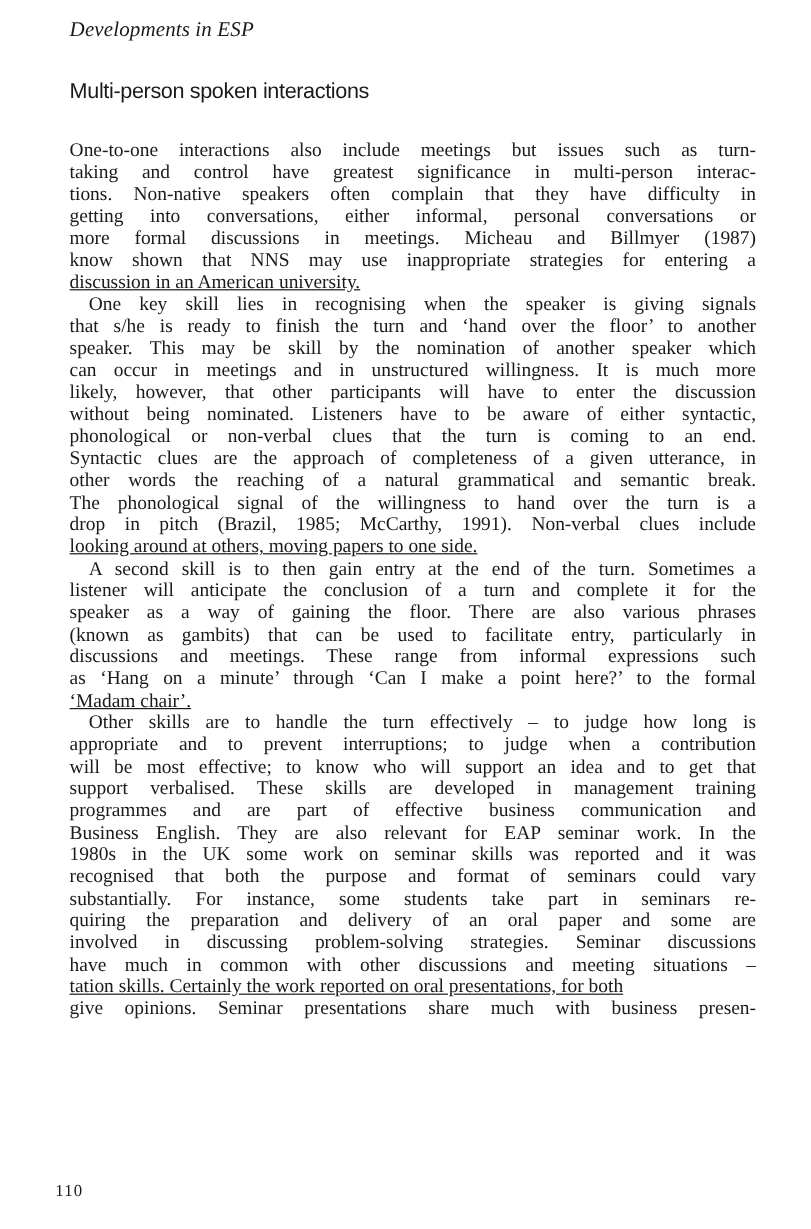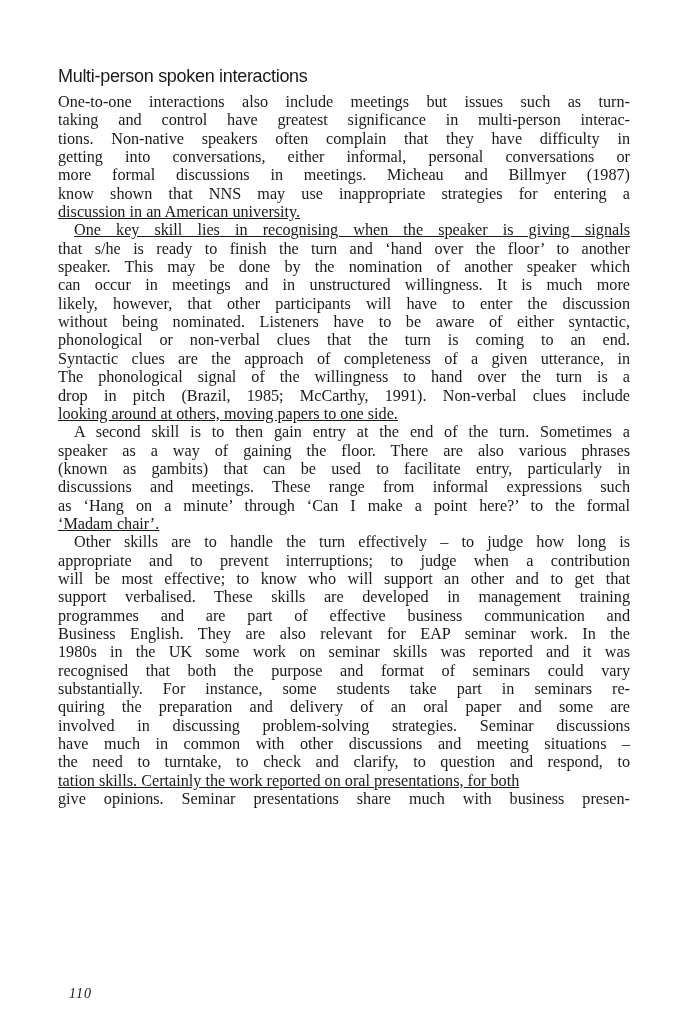--- a/index.html
+++ b/index.html
@@ -9,85 +9,87 @@
     position: absolute; left: 58px; top: 14px;
     font-family: "Liberation Serif", "DejaVu Serif", serif;
     font-style: italic; font-size: 17.5px; letter-spacing: 0.1px;
   }
   .section-heading {
     position: absolute; left: 58px; top: 66px;
     font-family: "Liberation Sans", "DejaVu Sans", sans-serif;
     font-size: 18px; letter-spacing: -0.3px;
   }
   .body-text {
-    position: absolute; left: 58px; top: 93px; width: 572px;
+    position: absolute; left: 58px; top: 116px; width: 572px;
     font-family: "Liberation Serif", "DejaVu Serif", serif;
     font-size: 16.2px; line-height: 18.35px;
     text-align: justify; hyphens: manual;
   }
   .body-text p { margin: 0; }
   .body-text p.indent { text-indent: 16px; }
   .body-text .line { display: block; text-align: justify; text-align-last: justify; white-space: nowrap; }
   .body-text .line.last { text-align-last: left; text-decoration: underline; }
   .page-number {
-    position: absolute; left: 69px; top: 986px;
+    position: absolute; left: 46px; top: 986px;
     font-family: "Liberation Serif", "DejaVu Serif", serif;
-    font-size: 14px; letter-spacing: 1px; font-style: italic;
+    font-size: 14px; letter-spacing: 1px;
   }
 </style>
 </head>
 <body>
 
 <div class="page">
+  <div class="running-head">Developments in ESP</div>
   <div class="section-heading">Multi-person spoken interactions</div>
 
   <div class="body-text">
     <p style="text-indent: 0px;">
         <span class="line">One-to-one interactions also include meetings but issues such as turn-</span>
         <span class="line">taking and control have greatest significance in multi-person interac-</span>
         <span class="line">tions. Non-native speakers often complain that they have difficulty in</span>
         <span class="line">getting into conversations, either informal, personal conversations or</span>
         <span class="line">more formal discussions in meetings. Micheau and Billmyer (1987)</span>
         <span class="line">know shown that NNS may use inappropriate strategies for entering a</span>
         <span class="line last">discussion in an American university.</span>
       </p>
     <p class="indent" style="text-indent: 0px;">
-        <span class="line" style="padding-left: 16px; text-decoration: underline;">One key skill lies in recognising when the speaker is giving signals</span>
+        <span class="line" style="padding-left: 16px;">One key skill lies in recognising when the speaker is giving signals</span>
         <span class="line">that s/he is ready to finish the turn and ‘hand over the floor’ to another</span>
-        <span class="line">speaker. This may be done by the nomination of another speaker which</span>
+        <span class="line">speaker. This may be skill by the nomination of another speaker which</span>
         <span class="line">can occur in meetings and in unstructured willingness. It is much more</span>
         <span class="line">likely, however, that other participants will have to enter the discussion</span>
         <span class="line">without being nominated. Listeners have to be aware of either syntactic,</span>
         <span class="line">phonological or non-verbal clues that the turn is coming to an end.</span>
         <span class="line">Syntactic clues are the approach of completeness of a given utterance, in</span>
+        <span class="line">other words the reaching of a natural grammatical and semantic break.</span>
         <span class="line">The phonological signal of the willingness to hand over the turn is a</span>
         <span class="line">drop in pitch (Brazil, 1985; McCarthy, 1991). Non-verbal clues include</span>
         <span class="line last">looking around at others, moving papers to one side.</span>
       </p>
     <p class="indent" style="text-indent: 0px;">
         <span class="line" style="padding-left: 16px;">A second skill is to then gain entry at the end of the turn. Sometimes a</span>
+        <span class="line">listener will anticipate the conclusion of a turn and complete it for the</span>
         <span class="line">speaker as a way of gaining the floor. There are also various phrases</span>
         <span class="line">(known as gambits) that can be used to facilitate entry, particularly in</span>
         <span class="line">discussions and meetings. These range from informal expressions such</span>
         <span class="line">as ‘Hang on a minute’ through ‘Can I make a point here?’ to the formal</span>
         <span class="line last">‘Madam chair’.</span>
       </p>
     <p class="indent" style="text-indent: 0px;">
         <span class="line" style="padding-left: 16px;">Other skills are to handle the turn effectively – to judge how long is</span>
         <span class="line">appropriate and to prevent interruptions; to judge when a contribution</span>
-        <span class="line">will be most effective; to know who will support an other and to get that</span>
+        <span class="line">will be most effective; to know who will support an idea and to get that</span>
         <span class="line">support verbalised. These skills are developed in management training</span>
         <span class="line">programmes and are part of effective business communication and</span>
         <span class="line">Business English. They are also relevant for EAP seminar work. In the</span>
         <span class="line">1980s in the UK some work on seminar skills was reported and it was</span>
         <span class="line">recognised that both the purpose and format of seminars could vary</span>
         <span class="line">substantially. For instance, some students take part in seminars re-</span>
         <span class="line">quiring the preparation and delivery of an oral paper and some are</span>
         <span class="line">involved in discussing problem-solving strategies. Seminar discussions</span>
         <span class="line">have much in common with other discussions and meeting situations –</span>
-        <span class="line">the need to turntake, to check and clarify, to question and respond, to</span>
         <span class="line last">tation skills. Certainly the work reported on oral presentations, for both</span>
         <span class="line">give opinions. Seminar presentations share much with business presen-</span>
       </p>
   </div>
 
   <div class="page-number">110</div>
 </div>
 
 </body></html>

